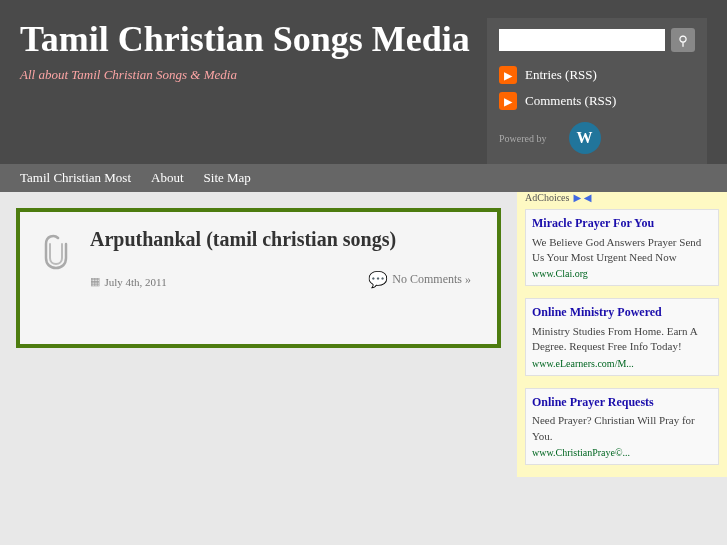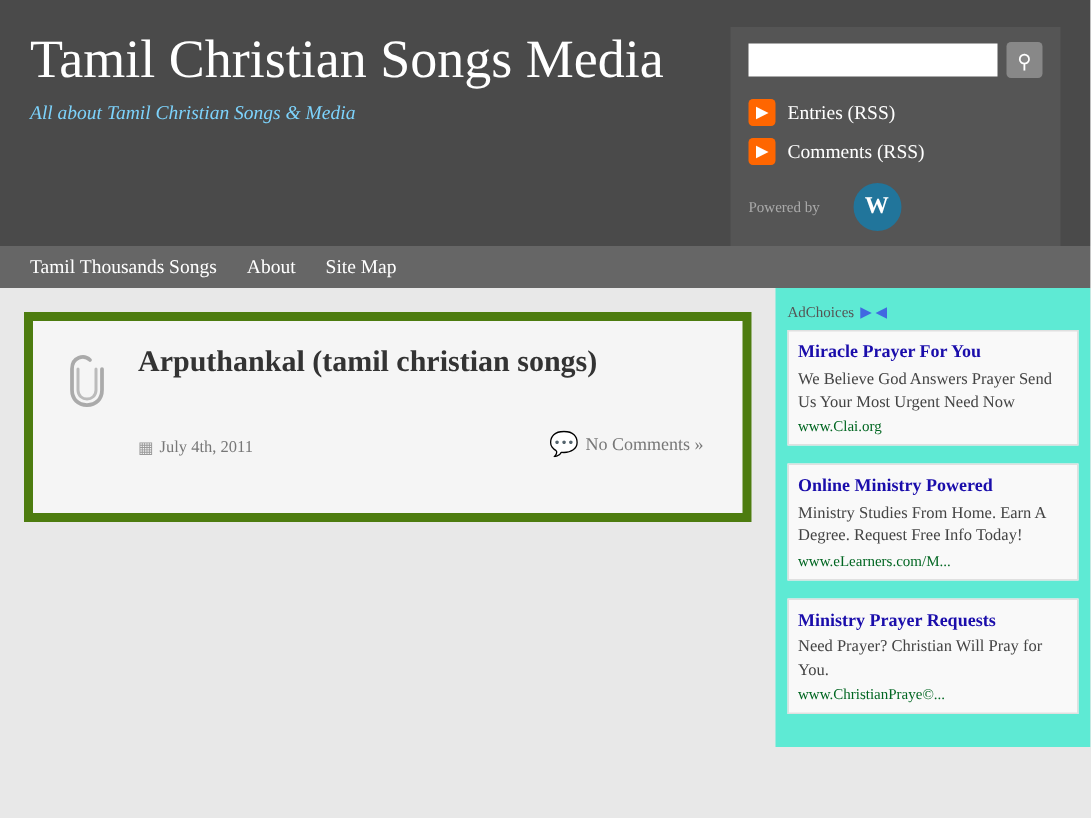--- a/index.html
+++ b/index.html
@@ -20,28 +20,28 @@
       display: flex;
       align-items: flex-start;
       position: relative;
     }
     #header-left {
       flex: 1;
       padding-bottom: 30px;
     }
     #site-title {
       font-size: 36px;
-      font-weight: normal;
+      font-weight: bold;
       color: #ffffff;
       line-height: 1.2;
       margin-bottom: 6px;
     }
     #site-tagline {
       font-size: 13px;
-      color: #7dd3fc;
+      color: #fca5a5;
       font-style: italic;
     }
     #header-right {
       width: 220px;
       min-height: 120px;
       padding: 10px 12px;
       display: flex;
       flex-direction: column;
       gap: 8px;
       background: #555555;
@@ -148,26 +148,26 @@
     
     #content {
       flex: 1;
       padding: 16px 16px;
       background: #e8e8e8;
     }
 
     
     .post-card {
       background: #f5f5f5;
-      border: 6px solid #4d7c0f;
+      border: 4px solid #4d7c0f;
       padding: 14px 16px;
       margin-bottom: 16px;
       display: flex;
       flex-direction: column;
-      gap: 14px;
+      gap: 0;
       min-height: 140px;
     }
     .post-header {
       display: flex;
       align-items: flex-start;
       gap: 14px;
     }
     .post-icon {
       width: 40px;
       height: 40px;
@@ -212,22 +212,22 @@
     }
     .post-footer-row {
       display: flex;
       justify-content: space-between;
       align-items: center;
     }
 
     
     #sidebar {
       width: 210px;
-      background: #5eead4;
-      padding: 10px 8px;
+      background: #fef9c3;
+      padding: 0 8px;
       font-size: 11px;
       color: #333;
     }
     .ad-choices-bar {
       font-size: 10px;
       color: #555;
       display: flex;
       align-items: center;
       gap: 4px;
       margin-bottom: 6px;
@@ -304,21 +304,21 @@
     <div id="powered-by">
       <span id="powered-by-text" style="font-size:10px;color:#aaa;">Powered by</span>
       <div class="wp-logo">
         <span>W</span>
       </div>
     </div>
   </div>
 </div>
 
 <div id="navbar">
-  <a class="nav-item">Tamil Thousands Songs</a>
+  <a class="nav-item">Tamil Christian Most</a>
   <a class="nav-item">About</a>
   <a class="nav-item">Site Map</a>
 </div>
 
 <div id="main-layout">
 
   <div id="content">
 
     <div class="post-card">
       <div class="post-header">
@@ -357,18 +357,18 @@
       <span class="ad-url">www.Clai.org</span>
     </div>
 
     <div class="ad-block">
       <span class="ad-title">Online Ministry Powered</span>
       <div class="ad-body">Ministry Studies From Home. Earn A Degree. Request Free Info Today!</div>
       <span class="ad-url">www.eLearners.com/M...</span>
     </div>
 
     <div class="ad-block">
-      <span class="ad-title">Ministry Prayer Requests</span>
+      <span class="ad-title">Online Prayer Requests</span>
       <div class="ad-body">Need Prayer? Christian Will Pray for You.</div>
       <span class="ad-url">www.ChristianPraye©...</span>
     </div>
   </div>
 </div>
 
 </body></html>

